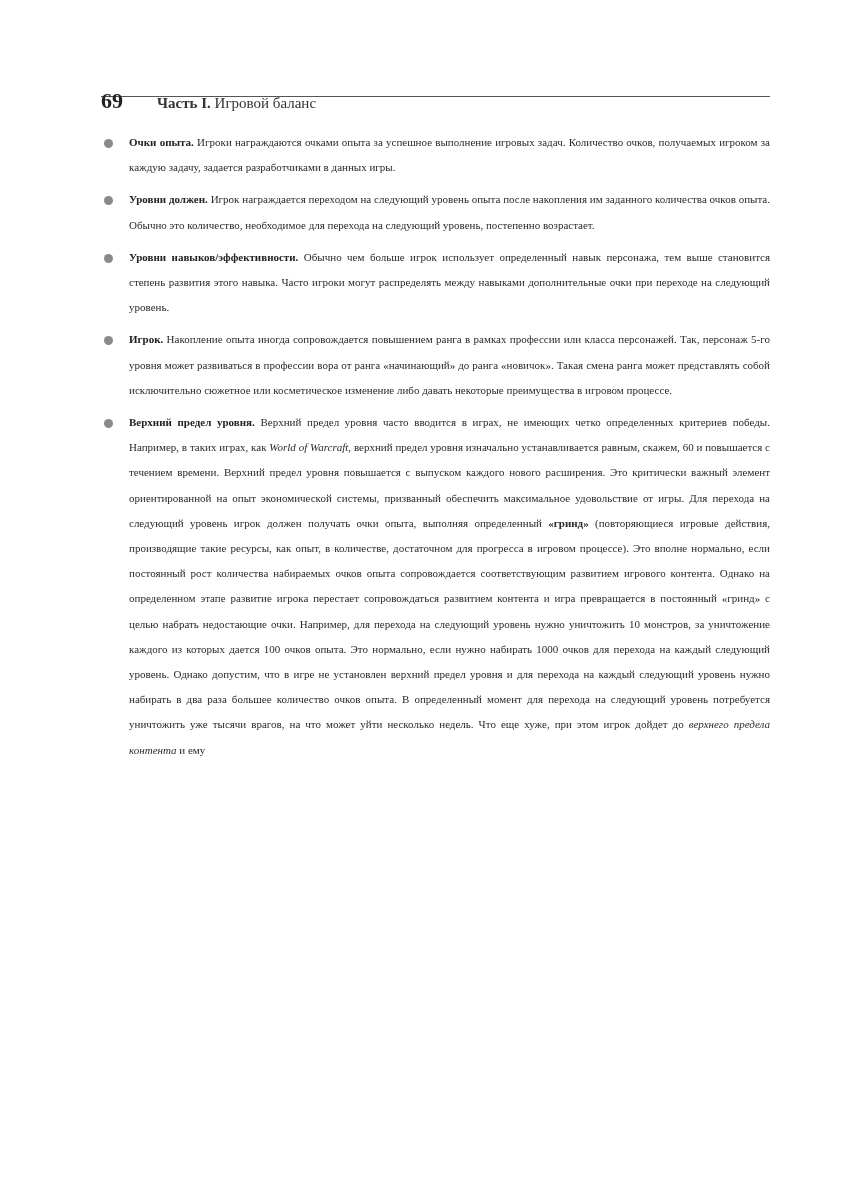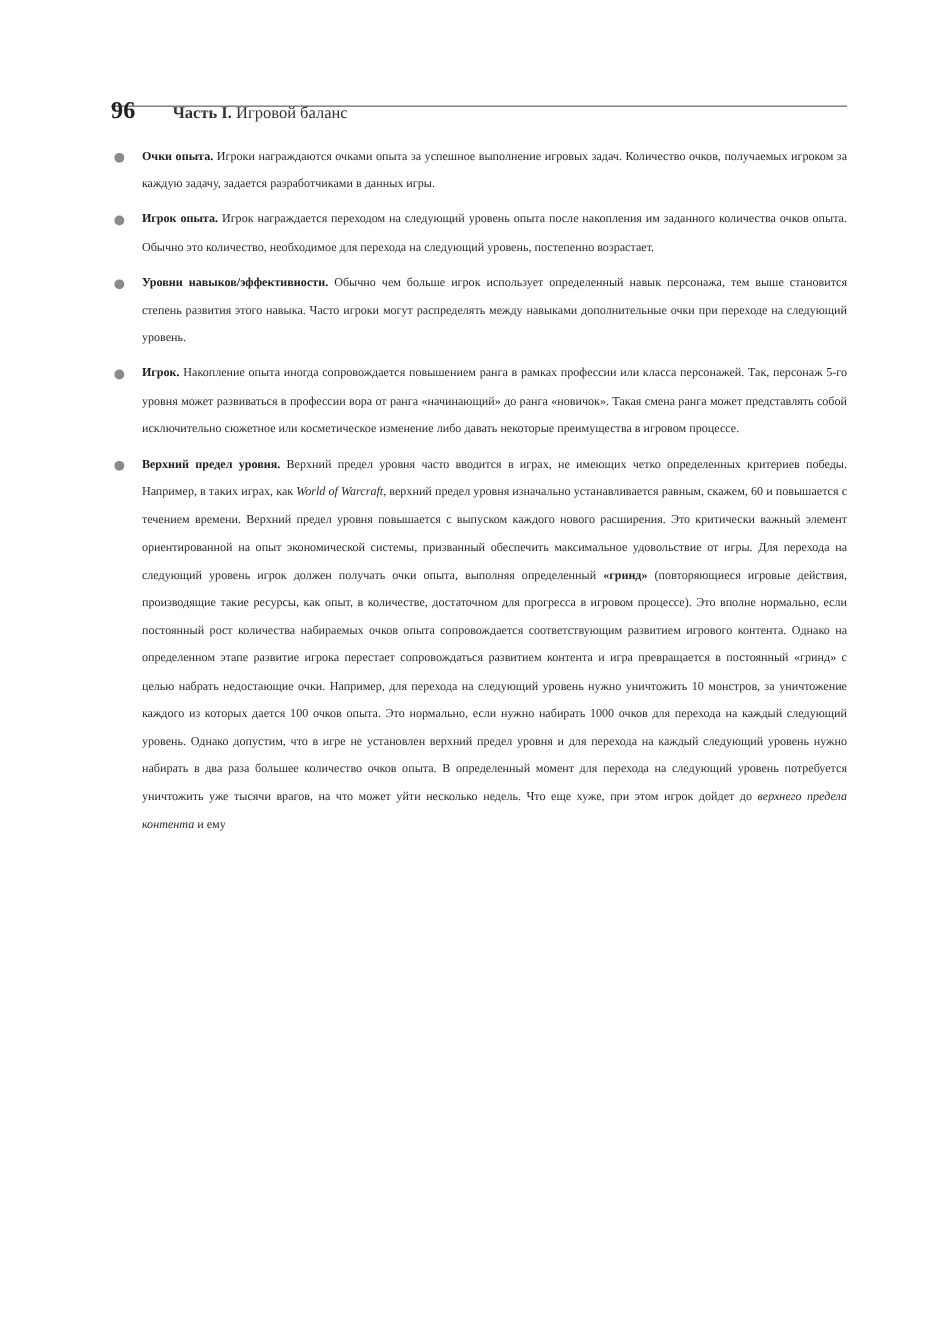--- a/index.html
+++ b/index.html
@@ -16,33 +16,33 @@
     .bullet { position: absolute; left: 3px; top: 9px; width: 9px; height: 9px;
       border-radius: 50%; background: #8a8a8a; }
     .term { font-weight: bold; color: #222; }
     i { font-style: italic; }
     b { font-weight: bold; }
   </style>
 </head>
 <body>
 
 <div class="header">
-  <span class="page-num">96</span>
+  <span class="page-num">69</span>
   <span class="running-head"><b>Часть I.</b> <span>Игровой баланс</span></span>
 </div>
 
 <div class="content">
   <div class="item">
     <span class="bullet"></span>
     <span class="term">Очки опыта.</span>
     <span>Игроки награждаются очками опыта за успешное выполнение игровых задач. Количество очков, получаемых игроком за каждую задачу, задается разработчиками в данных игры.</span>
   </div>
   <div class="item">
     <span class="bullet"></span>
-    <span class="term">Игрок опыта.</span>
+    <span class="term">Уровни должен.</span>
     <span>Игрок награждается переходом на следующий уровень опыта после накопления им заданного количества очков опыта. Обычно это количество, необходимое для перехода на следующий уровень, постепенно возрастает.</span>
   </div>
   <div class="item">
     <span class="bullet"></span>
     <span class="term">Уровни навыков/эффективности.</span>
     <span>Обычно чем больше игрок использует определенный навык персонажа, тем выше становится степень развития этого навыка. Часто игроки могут распределять между навыками дополнительные очки при переходе на следующий уровень.</span>
   </div>
   <div class="item">
     <span class="bullet"></span>
     <span class="term">Игрок.</span>

